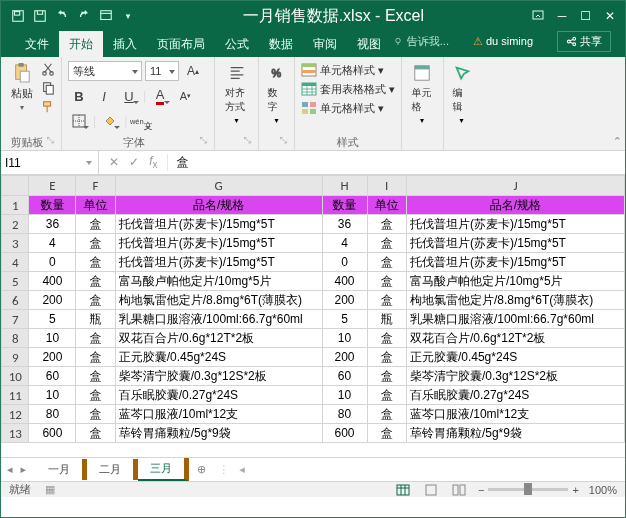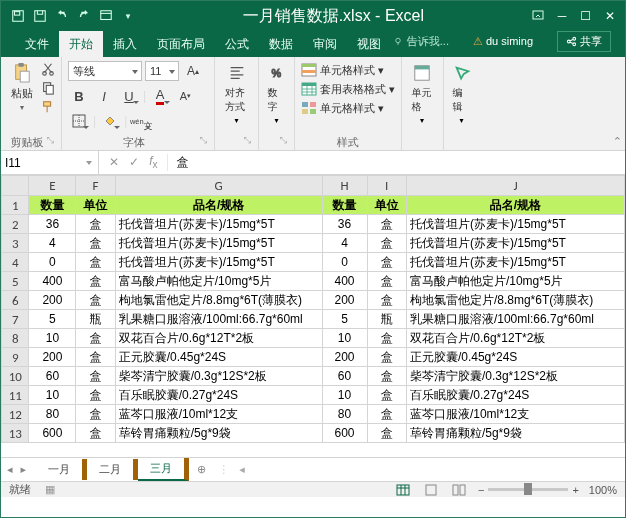--- a/index.html
+++ b/index.html
@@ -40,21 +40,21 @@
 .namebox{width:98px;height:100%;border-right:1px solid #d4d4d4;display:flex;align-items:center;padding:0 4px;font-size:12px;position:relative}
 .namebox::after{content:'';position:absolute;right:6px;top:10px;border-left:3px solid transparent;border-right:3px solid transparent;border-top:4px solid #999}
 .fb-btns{display:flex;align-items:center;gap:10px;padding:0 10px;color:#999;border-right:1px solid #e8e8e8}
 .fb-val{padding:0 8px;font-size:12px}
 .grid-wrap{height:282px;overflow:hidden;position:relative;background:#fff}
 table{border-collapse:collapse;font-size:12px;table-layout:fixed}
 th,td{border:1px solid #d4d4d4;height:19px;padding:0 3px;white-space:nowrap;overflow:hidden;font-weight:normal;text-align:left}
 .colh{background:#e6e6e6;text-align:center;color:#444;height:20px;font-family:Calibri,sans-serif;font-size:13px}
 .rowh{background:#e6e6e6;text-align:center;color:#444;width:28px;font-family:Calibri,sans-serif;font-size:13px}
 .corner{background:#e6e6e6;width:28px}
-.hdr-cell{text-align:center;background:#bef264;font-weight:bold}
+.hdr-cell{text-align:center;background:#d946ef;font-weight:normal}
 .num-r{text-align:center}
 .ctr{text-align:center}
 .sheet-tabs{height:24px;background:#fff;border-top:1px solid #d4d4d4;display:flex;align-items:center;padding:0 6px;font-size:11px}
 .snav{display:flex;gap:8px;color:#888;margin-right:10px}
 .stab{padding:3px 12px;border-right:5px solid #a16207;cursor:pointer;color:#444}
 .stab.active{border-bottom:2px solid #0a6847;color:#0a6847;background:#fff}
 .stab-add{padding:0 8px;color:#888;cursor:pointer}
 .vline{color:#ccc;padding:0 4px}
 .statusbar{height:16px;background:#f1f1f1;border-top:1px solid #d4d4d4;display:flex;align-items:center;padding:0 8px;font-size:11px;color:#555}
 .sb-right{margin-left:auto;display:flex;align-items:center;gap:10px}

